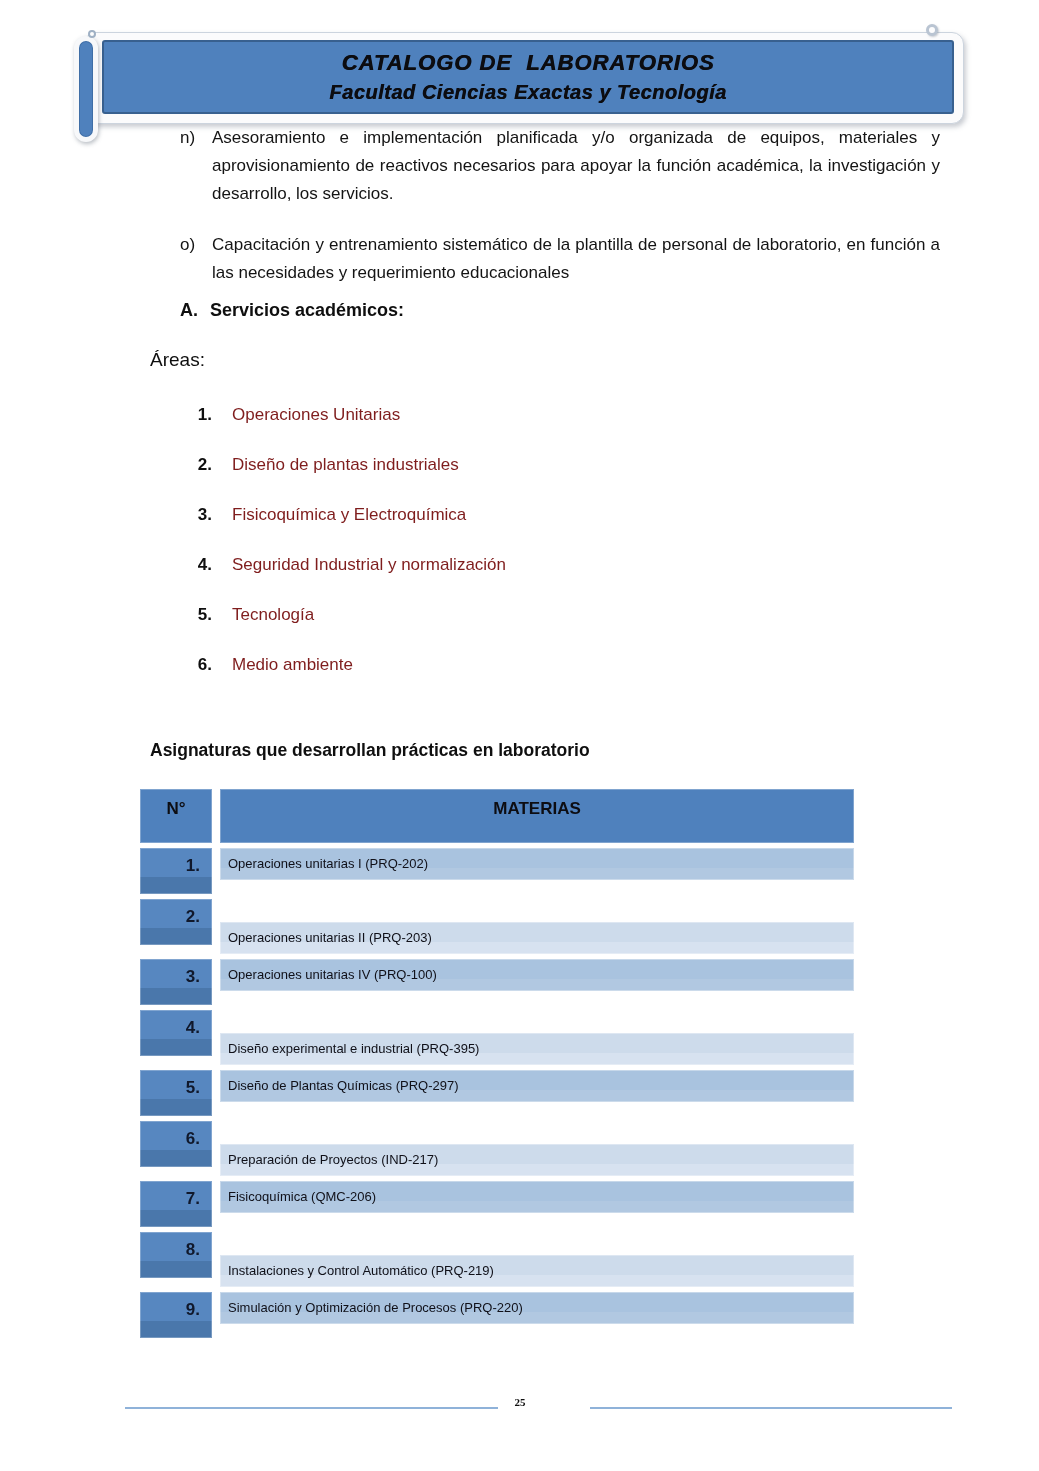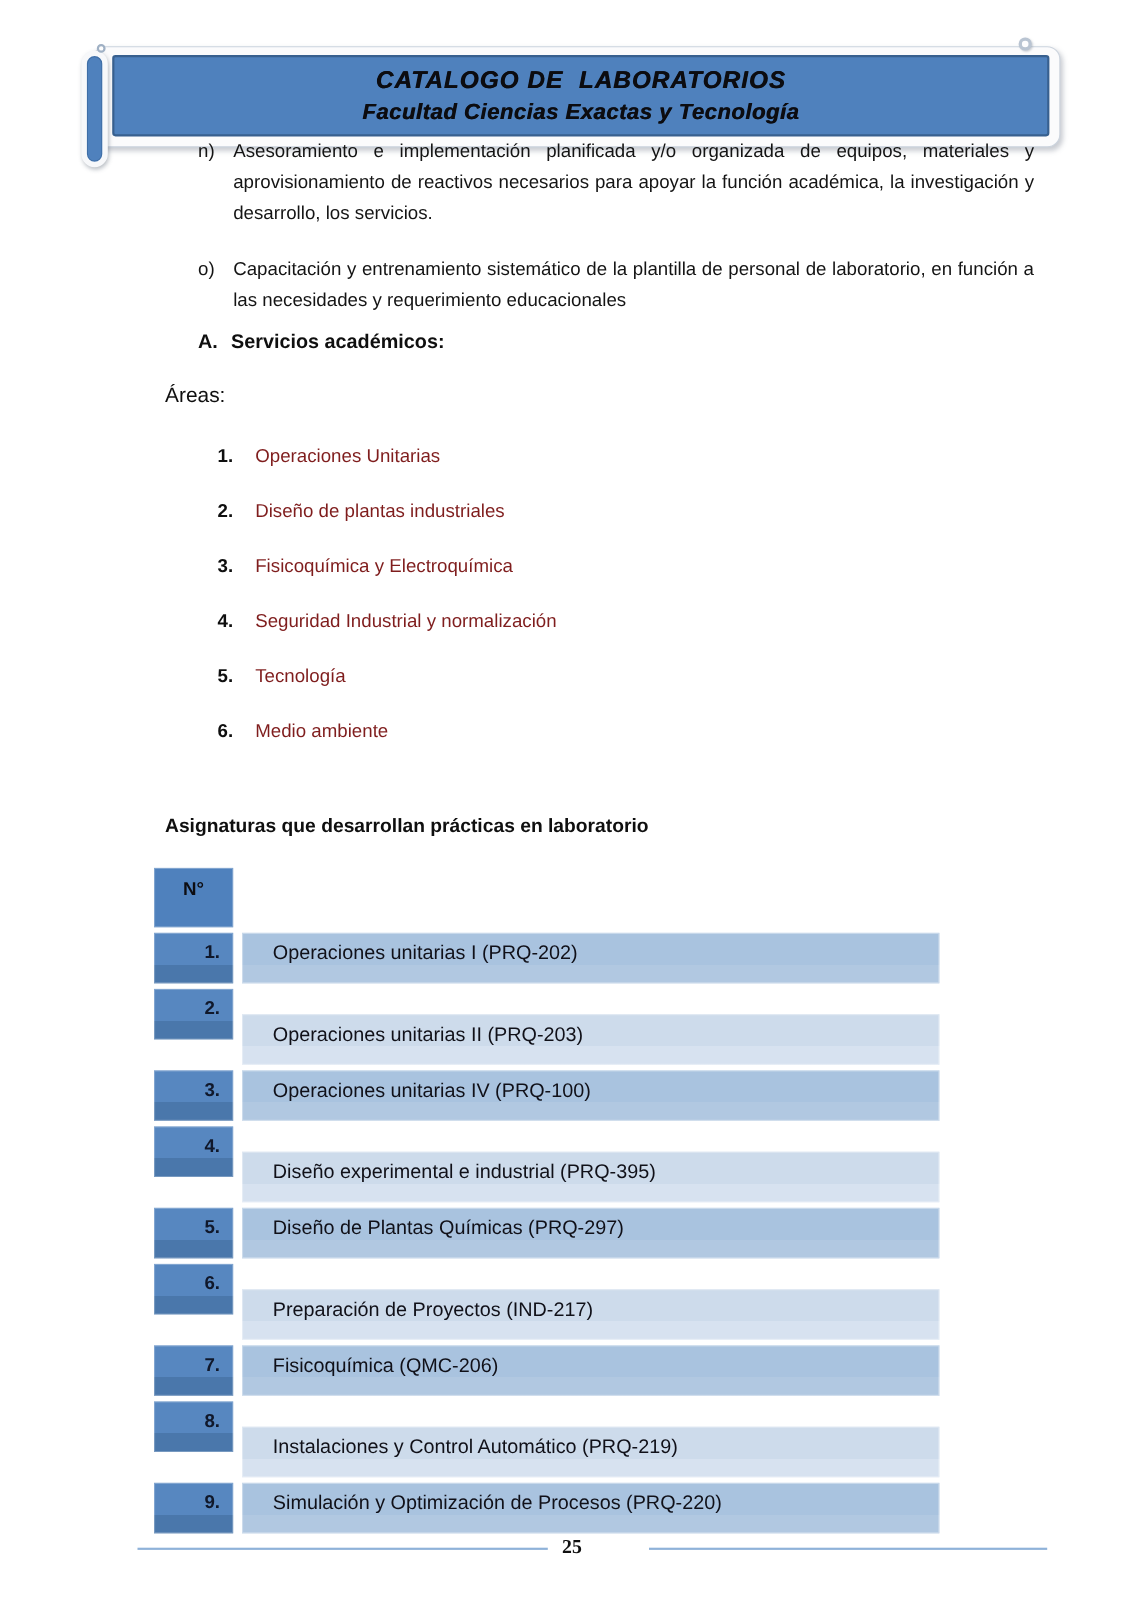--- a/index.html
+++ b/index.html
@@ -8,21 +8,21 @@
     position: relative;
     width: 1039px;
     height: 1471px;
     background: #ffffff;
     font-family: "Liberation Sans", sans-serif;
     color: #111111;
     overflow: hidden;
   }
 
   
-  .scroll-banner { position: absolute; left: 70px; top: 34px; width: 894px; height: 106px; }
+  .scroll-banner { position: absolute; left: 70px; top: 24px; width: 894px; height: 106px; }
   .scroll-frame {
     position: absolute; left: 14px; top: 8px; right: 0; bottom: 6px;
     background: #fbfbfc;
     border: 1px solid #ccd4de;
     border-radius: 12px;
     box-shadow: 2px 3px 5px rgba(100,110,125,.35);
   }
   .banner-blue {
     position: absolute; left: 32px; top: 16px; right: 10px; bottom: 16px;
     background: #4f81bd;
@@ -107,39 +107,39 @@
   .th-num { flex: 0 0 72px; }
   .th-mat { flex: 1; }
   .td-num {
     flex: 0 0 72px; height: 46px;
     background: linear-gradient(to bottom, #5787c0 0%, #5787c0 63%, #4a77ab 63%, #4a77ab 100%);
     text-align: right; padding: 8px 12px 0 0;
     font-size: 17px; font-weight: bold; color: #10182b;
     box-shadow: inset 0 0 0 1px rgba(255,255,255,.25);
   }
   .td-mat {
-    flex: 1; height: 46px;
-    padding: 8px 0 0 28px;
-    font-size: 18px; color: #101018;
+    flex: 1; height: 32px;
+    padding: 8px 0 0 8px;
+    font-size: 13px; color: #101018;
     box-shadow: inset 0 0 0 1px rgba(255,255,255,.35);
   }
   .row-odd .td-mat  { background: linear-gradient(to bottom, #a9c3df 0%, #a9c3df 63%, #b1c8e1 63%, #b1c8e1 100%); }
   .row-even .td-mat { background: linear-gradient(to bottom, #cddbeb 0%, #cddbeb 63%, #d7e2f0 63%, #d7e2f0 100%); margin-top: 23px; }
 
   
   .footer-line {
     position: absolute; height: 2px; background: #8fb2d9; top: 1407px;
   }
   .footer-line.left  { left: 125px; width: 373px; }
   .footer-line.right { left: 590px; width: 362px; }
   .page-number {
     position: absolute; top: 1396px; left: 505px; width: 30px;
     text-align: center;
     font-family: "Liberation Serif", serif;
-    font-size: 18px; font-weight: bold; color: #101010;
+    font-size: 11px; font-weight: bold; color: #101010;
   }
 </style>
 </head>
 <body>
 
 <div class="page">
 
   <div class="scroll-banner">
     <div class="scroll-frame"></div>
     <div class="banner-blue">
@@ -195,20 +195,21 @@
     </div>
   </div>
 
   <div class="subjects-title">Asignaturas que desarrollan prácticas en laboratorio</div>
 
   <div class="lab-table">
 
     <div class="t-row">
       <div class="th-num">N°</div>
       <div class="t-gap"></div>
+      <div class="th-mat">MATERIAS</div>
     </div>
 
     <div class="t-row row-odd">
       <div class="td-num">1.</div>
       <div class="t-gap"></div>
       <div class="td-mat">Operaciones unitarias I (PRQ-202)</div>
     </div>
 
     <div class="t-row row-even">
       <div class="td-num">2.</div>

